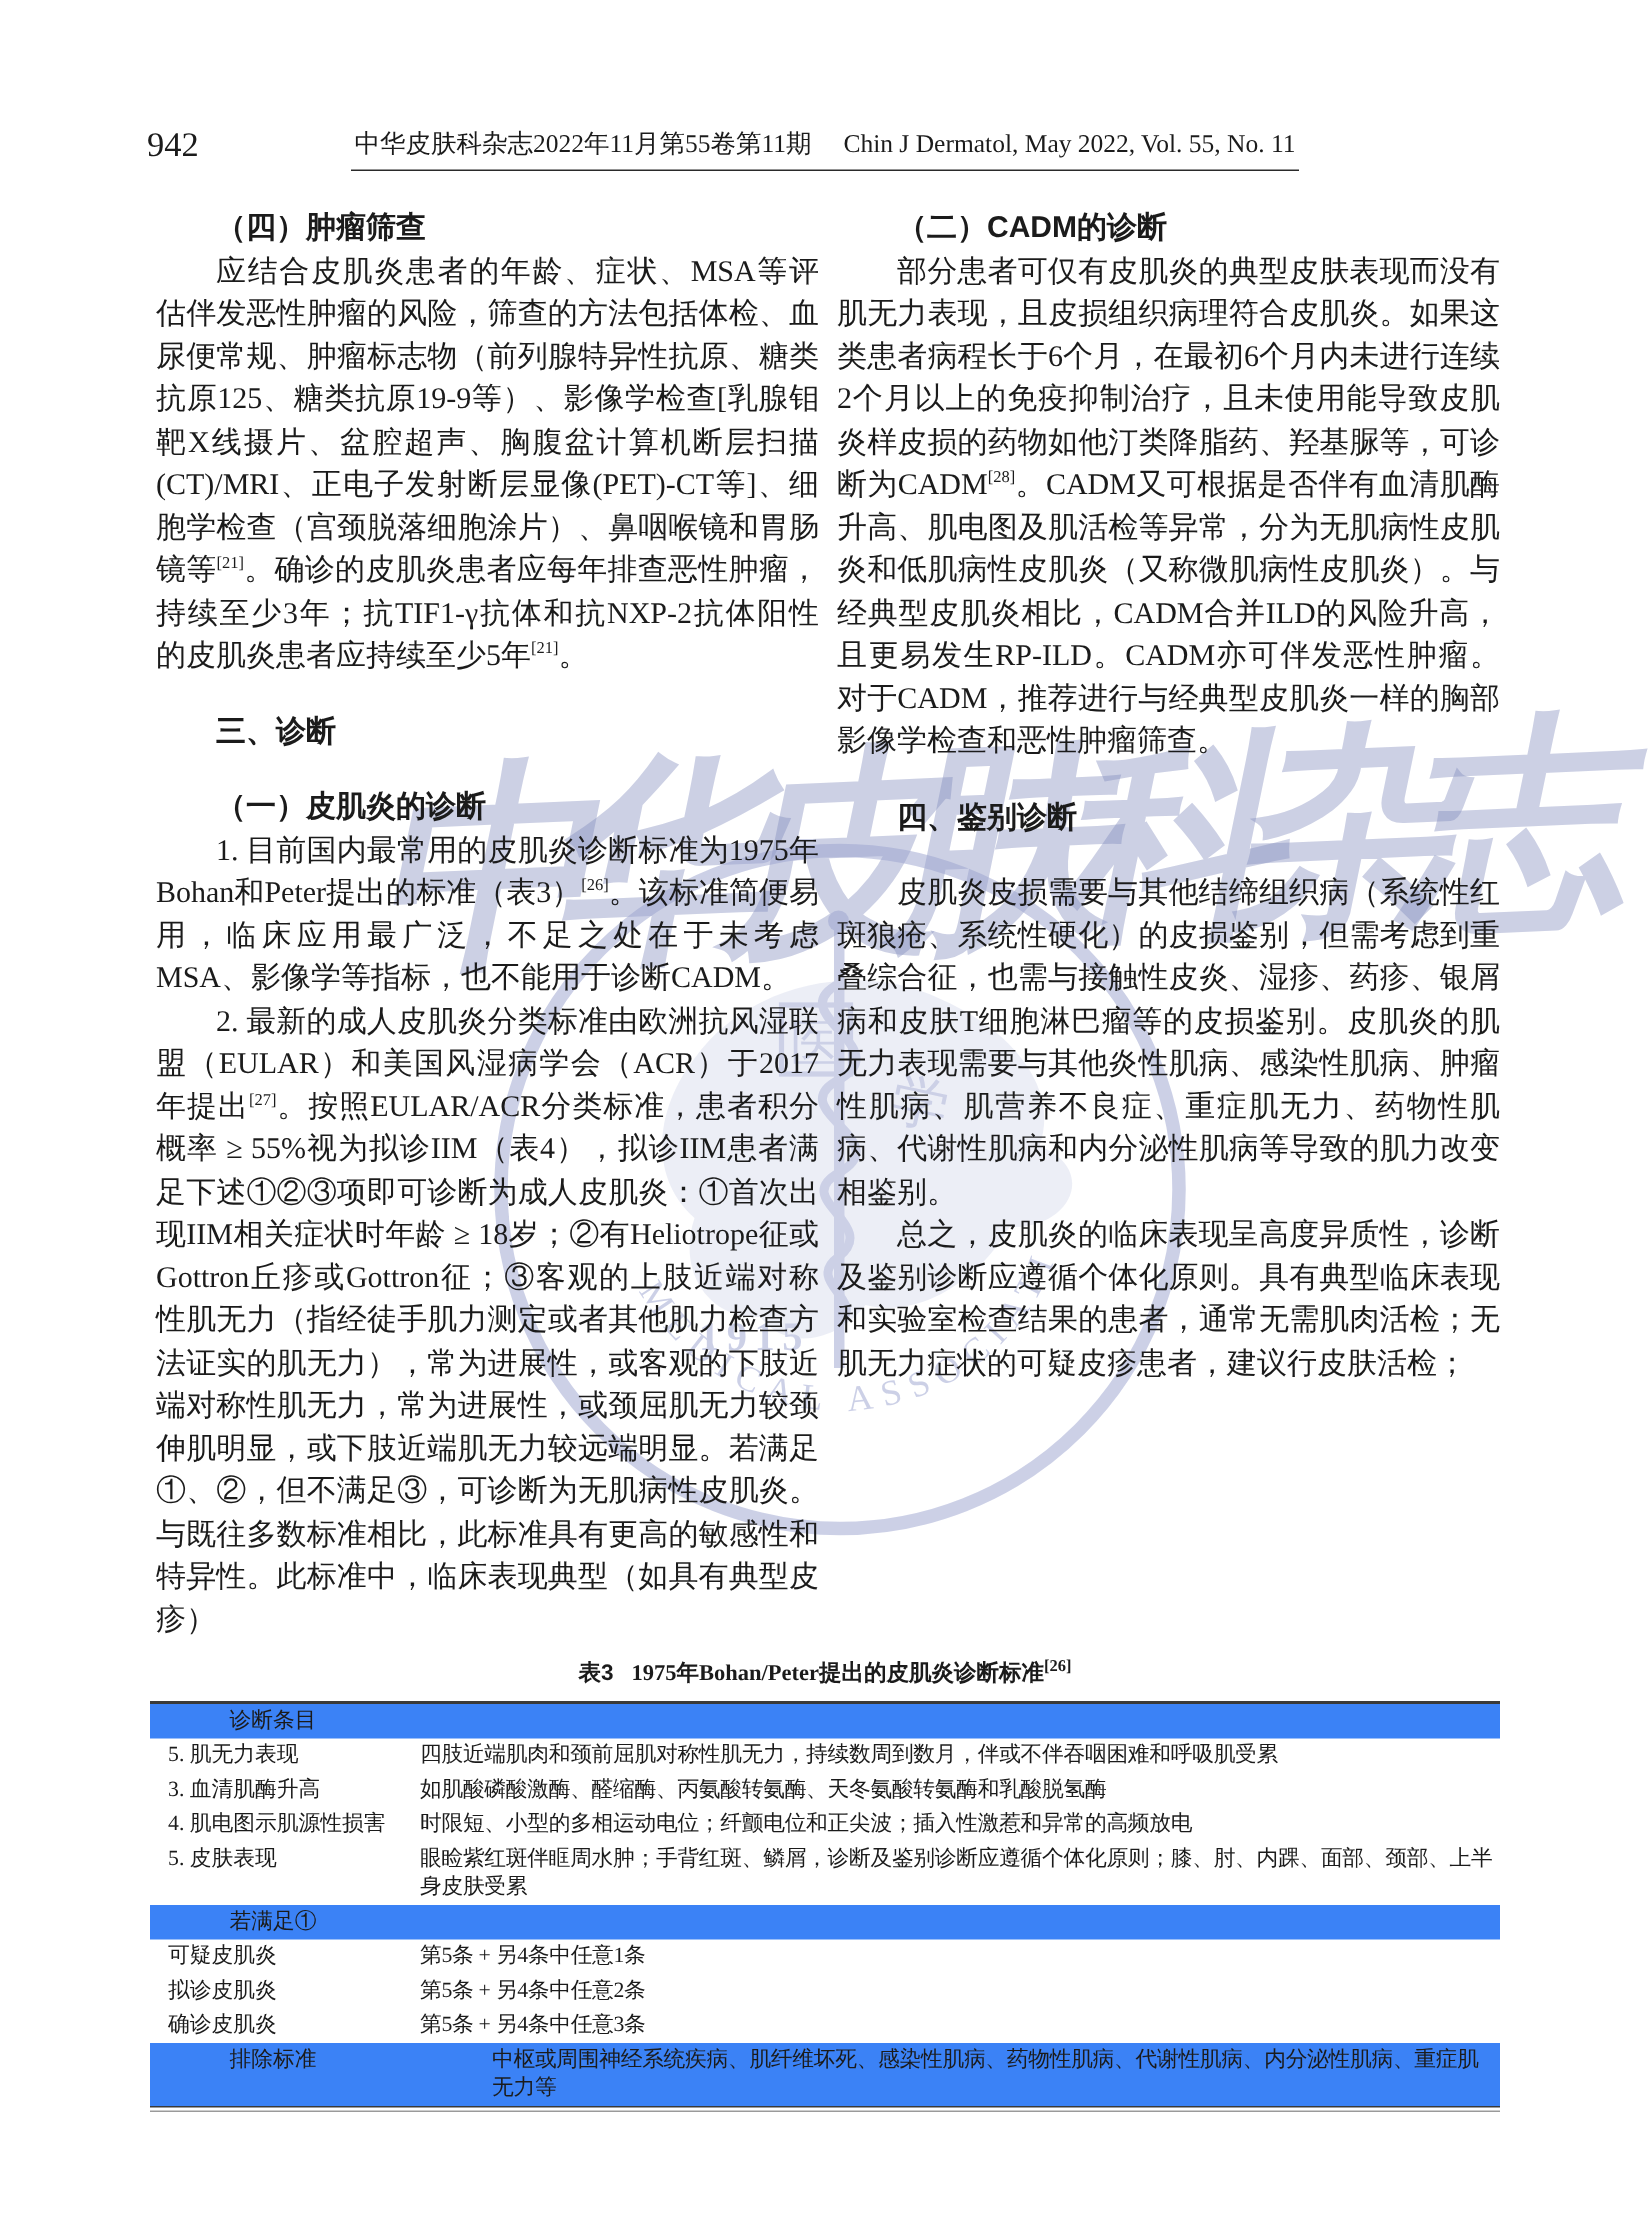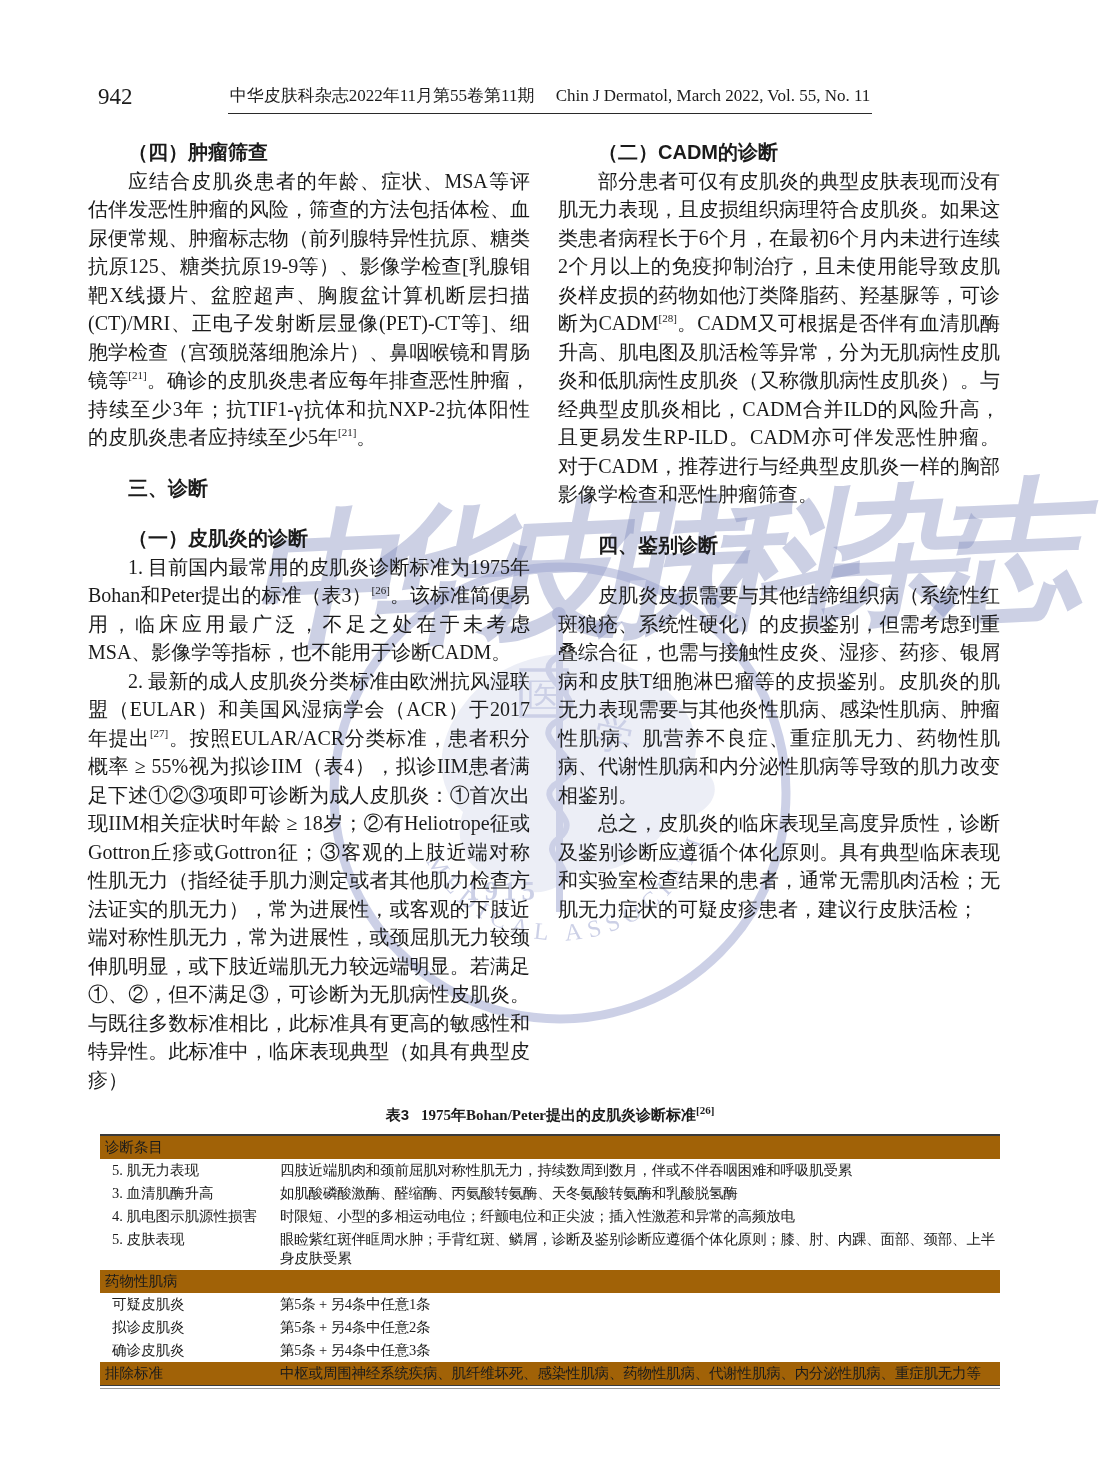--- a/index.html
+++ b/index.html
@@ -18,42 +18,42 @@
     transform:rotate(-2.5deg);
     font-family:"Liberation Serif","DejaVu Serif",serif;
   }
   .wm-seal { left:315px; top:548px; width:490px; height:490px; opacity:0.50; }
   
   .pageno { position:absolute; left:98px; top:84px; font-size:23px; z-index:2; }
   .jwrap  { position:absolute; left:100px; top:84px; width:900px; text-align:center; z-index:2; }
   .jline  { display:inline-block; font-size:17px; padding:0 2px 6px 2px; border-bottom:1.5px solid #2a2a2a; }
   
   .col { position:absolute; top:138px; width:442px; z-index:2; }
-  .col-l { left:88px; }
+  .col-l { left:104px; }
   .col-r { left:558px; }
   .col p {
     font-size:20px; line-height:28.5px; text-align:justify;
     text-indent:2em; margin:0;
   }
   .col p.noindent { text-indent:0; }
   sup { font-size:11px; line-height:0; vertical-align:super; }
   .h-sub, .h-sec {
     font-family:"Liberation Sans","DejaVu Sans",sans-serif;
     font-weight:bold; font-size:20px; line-height:28.5px; text-indent:2em;
   }
   .h-sec { margin:22px 0; }
   
   .tbl { position:absolute; left:100px; top:1106px; width:900px; z-index:2; }
   .t-caption { text-align:center; font-size:15px; font-weight:bold; margin-bottom:9px; }
   .t-caption .cap-label { font-family:"Liberation Sans","DejaVu Sans",sans-serif; margin-right:12px; }
   .t-body { border-top:2px solid #3a3a3a; }
   .trow { display:flex; font-size:14.5px; line-height:19px; padding:2px 0; }
   .trow .c1 { width:180px; flex:none; padding-left:12px; }
   .trow .c2 { flex:1; letter-spacing:-0.2px; }
-  .trow.section, .trow.section-value { background:#a16207; }
+  .trow.section, .trow.section-value { background:#3b82f6;padding-left:48px; }
   .trow.section .c1, .trow.section-value .c1 { padding-left:5px; width:180px; }
   .t-rule-dark  { border-top:1.5px solid #3a3a3a; }
   .t-rule-light { border-top:1px solid #9a9a9a; margin-top:2px; }
 </style>
 </head>
 <body>
 
 <div class="wm wm-callig">中华皮肤科杂志</div>
 
 <svg class="wm wm-seal" viewBox="0 0 490 490">
@@ -69,21 +69,21 @@
   <defs>
     <path id="wm-arc" d="M102,292 A152,152 0 0 0 388,292" fill="none"></path>
   </defs>
   <text font-size="24" letter-spacing="7" fill="#9ba3cf">
     <textPath href="#wm-arc" startOffset="6%">MEDICAL ASSOCIATION</textPath>
   </text>
 </svg>
 
 <div class="pageno">942</div>
 <div class="jwrap">
-  <span class="jline">中华皮肤科杂志2022年11月第55卷第11期　 Chin J Dermatol, March 2022, Vol. 55, No. 11</span>
+  <span class="jline">中华皮肤科杂志2022年11月第55卷第11期　 Chin J Dermatol, May 2022, Vol. 55, No. 11</span>
 </div>
 
 <div class="col col-l">
   <div class="h-sub">（四）肿瘤筛查</div>
   <p><span>应结合皮肌炎患者的年龄、症状、MSA等评估伴发恶性肿瘤的风险，筛查的方法包括体检、血尿便常规、肿瘤标志物（前列腺特异性抗原、糖类抗原125、糖类抗原19-9等）、影像学检查[乳腺钼靶X线摄片、盆腔超声、胸腹盆计算机断层扫描(CT)/MRI、正电子发射断层显像(PET)-CT等]、细胞学检查（宫颈脱落细胞涂片）、鼻咽喉镜和胃肠镜等</span><sup>[21]</sup><span>。确诊的皮肌炎患者应每年排查恶性肿瘤，持续至少3年；抗TIF1-γ抗体和抗NXP-2抗体阳性的皮肌炎患者应持续至少5年</span><sup>[21]</sup><span>。</span></p>
   <div class="h-sec">三、诊断</div>
   <div class="h-sub">（一）皮肌炎的诊断</div>
   <p><span>1. 目前国内最常用的皮肌炎诊断标准为1975年Bohan和Peter提出的标准（表3）</span><sup>[26]</sup><span>。该标准简便易用，临床应用最广泛，不足之处在于未考虑MSA、影像学等指标，也不能用于诊断CADM。</span></p>
   <p><span>2. 最新的成人皮肌炎分类标准由欧洲抗风湿联盟（EULAR）和美国风湿病学会（ACR）于2017年提出</span><sup>[27]</sup><span>。按照EULAR/ACR分类标准，患者积分概率 ≥ 55%视为拟诊IIM（表4），拟诊IIM患者满足下述①②③项即可诊断为成人皮肌炎：①首次出现IIM相关症状时年龄 ≥ 18岁；②有Heliotrope征或Gottron丘疹或Gottron征；③客观的上肢近端对称性肌无力（指经徒手肌力测定或者其他肌力检查方法证实的肌无力），常为进展性，或客观的下肢近端对称性肌无力，常为进展性，或颈屈肌无力较颈伸肌明显，或下肢近端肌无力较远端明显。若满足①、②，但不满足③，可诊断为无肌病性皮肌炎。与既往多数标准相比，此标准具有更高的敏感性和特异性。此标准中，临床表现典型（如具有典型皮疹）</span></p>
 </div>
@@ -115,21 +115,21 @@
       </div>
       <div class="trow item">
         <div class="c1">4. 肌电图示肌源性损害</div>
         <div class="c2">时限短、小型的多相运动电位；纤颤电位和正尖波；插入性激惹和异常的高频放电</div>
       </div>
       <div class="trow item">
         <div class="c1">5. 皮肤表现</div>
         <div class="c2">眼睑紫红斑伴眶周水肿；手背红斑、鳞屑，诊断及鉴别诊断应遵循个体化原则；膝、肘、内踝、面部、颈部、上半身皮肤受累</div>
       </div>
       <div class="trow section">
-        <div class="c1">药物性肌病</div>
+        <div class="c1">若满足①</div>
         <div class="c2"></div>
       </div>
       <div class="trow item">
         <div class="c1">可疑皮肌炎</div>
         <div class="c2">第5条 + 另4条中任意1条</div>
       </div>
       <div class="trow item">
         <div class="c1">拟诊皮肌炎</div>
         <div class="c2">第5条 + 另4条中任意2条</div>
       </div>

